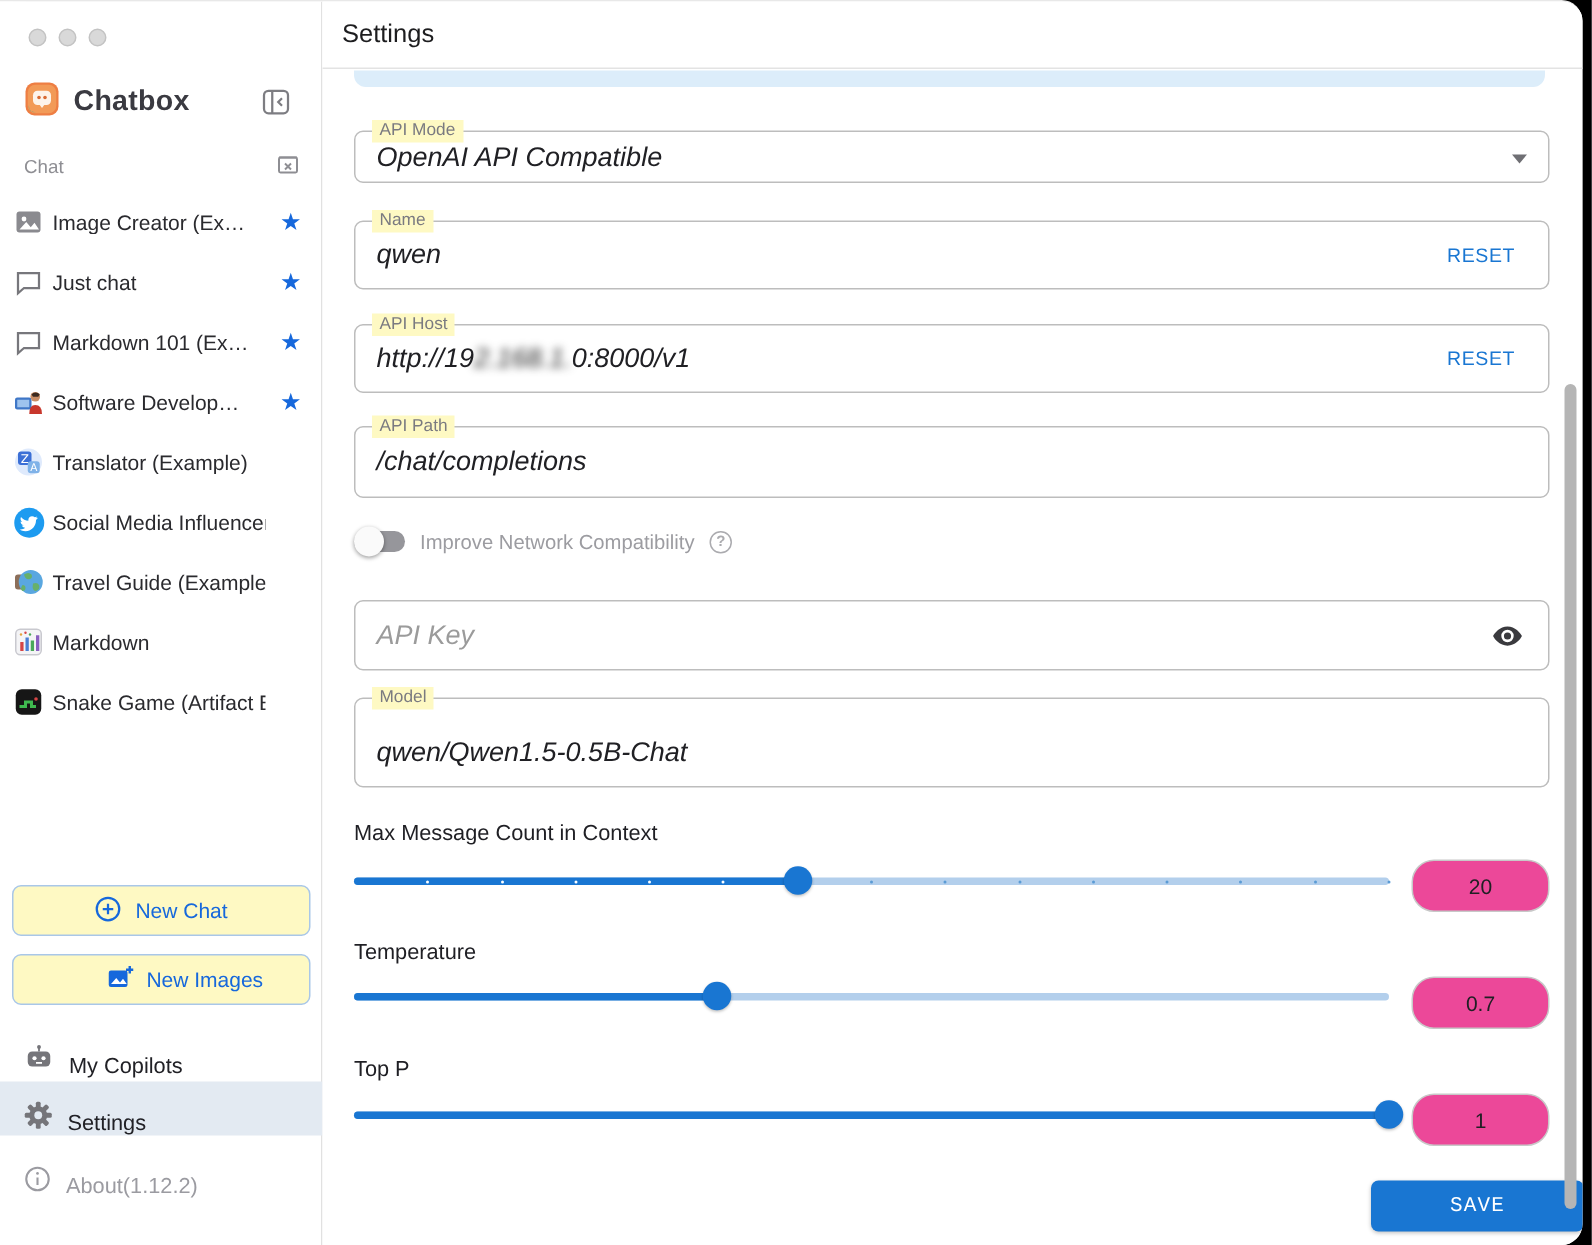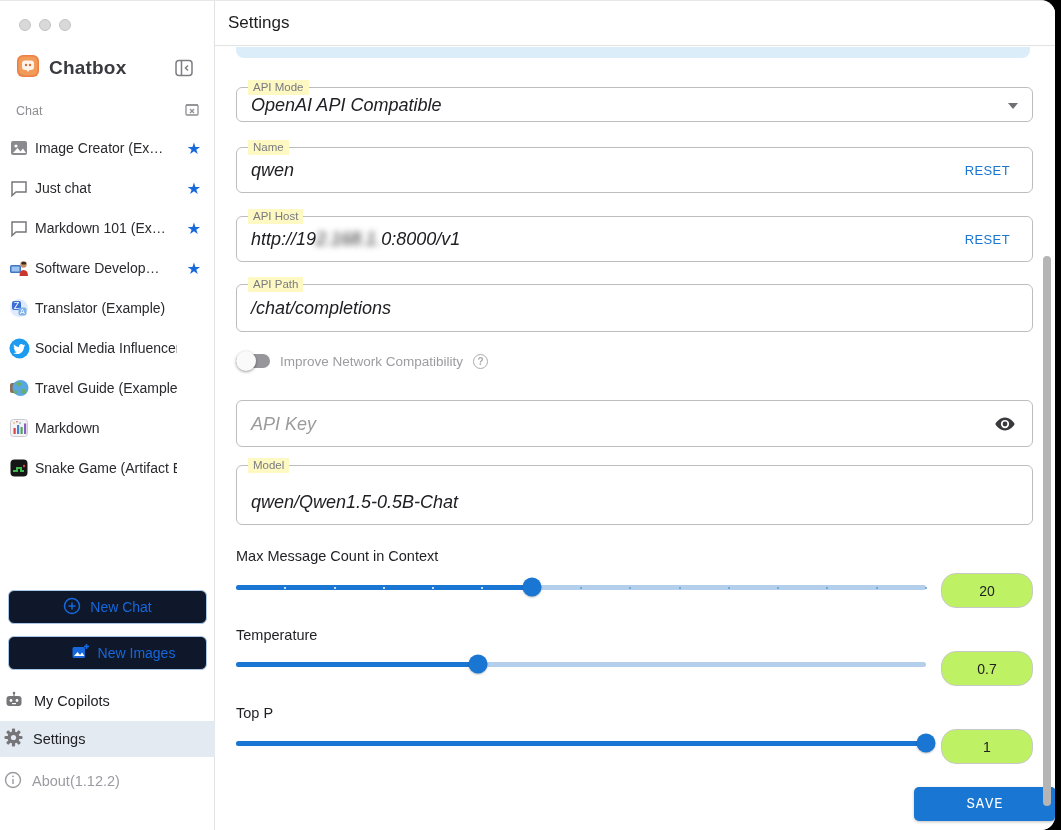--- a/index.html
+++ b/index.html
@@ -13,22 +13,22 @@
   .brand-row { position:absolute; left:16px; top:54px; width:184px; height:26px; display:flex; align-items:center; }
   .brand-title { font-size:19px; font-weight:bold; color:#3a3a41; margin-left:9px; letter-spacing:.2px; }
   .collapse-btn { position:absolute; right:4px; top:1px; width:24px; height:24px; display:flex; align-items:center; justify-content:center; cursor:pointer; }
   .chat-header { position:absolute; left:16px; top:101px; width:184px; height:18px; display:flex; align-items:center; justify-content:space-between; }
   .chat-header .lbl { font-size:12.5px; color:#8e8e93; }
   .chat-list { position:absolute; left:0; top:127px; width:215px; }
   .chat-item { position:relative; height:40px; display:flex; align-items:center; padding-left:8px; cursor:pointer; }
   .chat-item .ci { width:22px; height:22px; flex:0 0 22px; display:flex; align-items:center; justify-content:center; }
   .chat-item .cl { margin-left:5px; font-size:14px; color:#2a2a2e; white-space:nowrap; overflow:hidden; max-width:142px; }
   .chat-item .star { position:absolute; right:14px; top:50%; transform:translateY(-50%); color:#1668dc; font-size:16px; font-family:"DejaVu Sans",sans-serif; }
-  .side-btn { position:absolute; left:8px; width:199px; height:34px; border:1px solid #a9c7e8; border-radius:6px; background:#0f172a; display:flex; align-items:center; justify-content:center; gap:9px; color:#1668dc; font-size:14px; cursor:pointer; }
-  .side-row { position:absolute; left:0; width:215px; height:36px; display:flex; align-items:center; padding-left:4px; gap:10px; font-size:14.5px; color:#212126; cursor:pointer; }
+  .side-btn { position:absolute; left:8px; width:199px; height:34px; border:1px solid #a9c7e8; border-radius:6px; background:#fef9c3; display:flex; align-items:center; justify-content:center; gap:9px; color:#1668dc; font-size:14px; cursor:pointer; }
+  .side-row { position:absolute; left:0; width:215px; height:36px; display:flex; align-items:flex-end; padding-left:16px; gap:10px; font-size:14.5px; color:#212126; cursor:pointer; }
   .side-row.active { background:#e3eaf2; }
   .side-row.muted { color:#9b9ba1; }
 
   
   .main { position:absolute; left:215px; top:0; width:840px; height:830px; background:#fff; }
   .main-header { position:absolute; left:0; top:0; width:100%; height:45px; border-bottom:1px solid #e3e3e3; display:flex; align-items:center; padding-left:13px; background:#fff; }
   .main-title { font-size:17px; font-weight:500; color:#1d1d1f; }
   .partial-bar { position:absolute; left:21px; top:46px; width:794px; height:11px; background:#dcedfa; border-radius:0 0 8px 8px; }
 
   .field { position:absolute; left:21px; width:797px; border:1px solid #bdbdbd; border-radius:6px; background:#fff; }
@@ -48,21 +48,21 @@
   .placeholder { color:#9b9b9b; }
   .eye-btn { position:absolute; right:16px; top:50%; transform:translateY(-50%); width:22px; height:22px; cursor:pointer; }
 
   .slider-label { position:absolute; left:21px; font-size:14.5px; color:#1f1f24; }
   .slider { position:absolute; left:21px; width:690px; height:20px; cursor:pointer; }
   .slider .track { position:absolute; left:0; top:8px; width:100%; height:5px; border-radius:3px; background:#b3cfec; }
   .slider .fill { position:absolute; left:0; top:8px; height:5px; border-radius:3px; background:#1976d2; }
   .slider .thumb { position:absolute; top:10px; width:19px; height:19px; border-radius:50%; background:#1976d2; transform:translate(-50%,-50%); box-shadow:0 1px 2px rgba(0,0,0,.25); }
   .slider .tick { position:absolute; top:9.5px; width:2px; height:2px; border-radius:50%; background:#5b9bd5; transform:translate(-50%,0); }
   .slider .tick.on { background:#ffffff; }
-  .val-box { position:absolute; left:726px; width:92px; height:35px; border:1px solid #c8c8c8; border-radius:15px; text-align:center; font-size:14px; color:#202024; font-family:"Liberation Sans","DejaVu Sans",sans-serif; background:#bef264; }
+  .val-box { position:absolute; left:726px; width:92px; height:35px; border:1px solid #c8c8c8; border-radius:15px; text-align:center; font-size:14px; color:#202024; font-family:"Liberation Sans","DejaVu Sans",sans-serif; background:#ec4899; }
 
   .save-btn { position:absolute; left:699px; top:786px; width:142px; height:34px; background:#1976d2; border:none; border-radius:5px; color:#fff; font-size:14px; letter-spacing:.8px; font-family:Liberation Mono, monospace; cursor:pointer; box-shadow:0 1px 3px rgba(0,0,0,.25); }
 
   .scrollbar-thumb { position:absolute; left:828px; top:255px; width:8px; height:550px; background:#b5b5b5; border-radius:4px; }
 </style>
 </head>
 <body>
 
 <div class="window">
 

